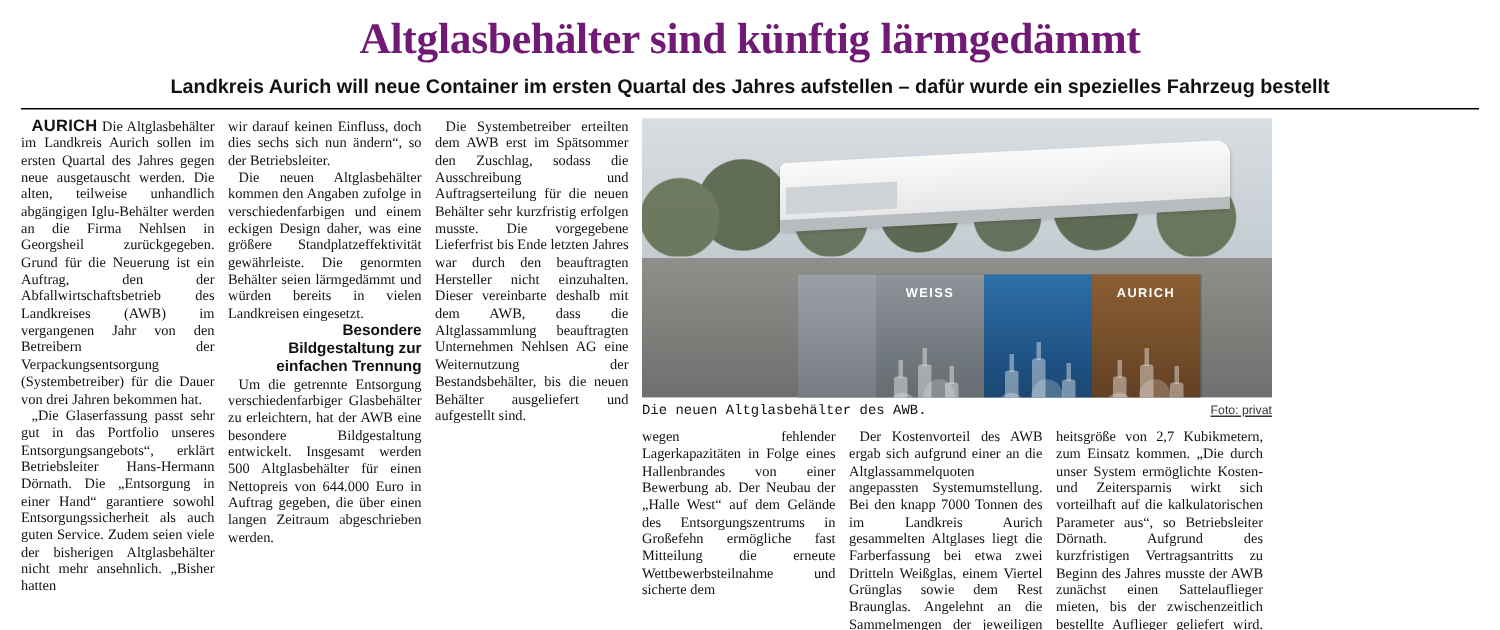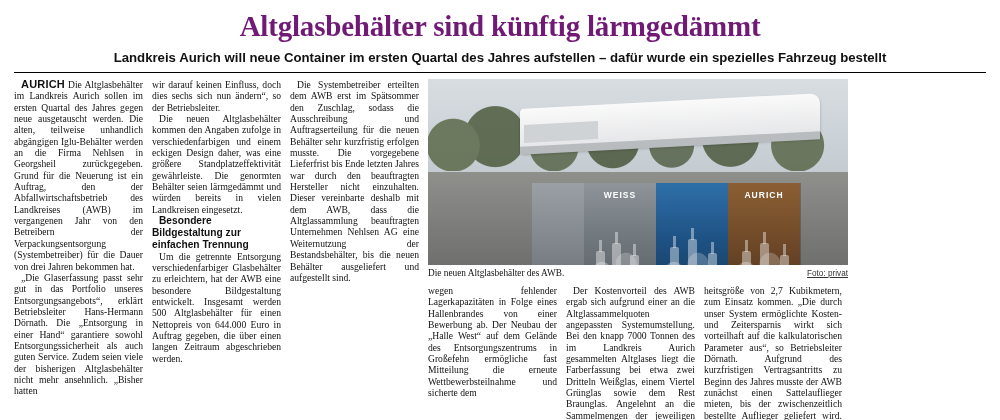--- a/index.html
+++ b/index.html
@@ -72,21 +72,21 @@
     font-size: 11px;
     letter-spacing: 0.2px;
   }
   .subhead-inline {
     font-family: "Liberation Sans", sans-serif;
     font-weight: bold;
     font-size: 10.2px;
     line-height: 11.8px;
     margin: 7px 0 3px 0;
     text-indent: 0;
-    text-align: left;
+    text-align: right;
   }
   .photo-block {
     width: 420px;
     margin-right: 9px;
   }
   .photo {
     width: 420px;
     height: 186px;
     position: relative;
     overflow: hidden;
@@ -187,21 +187,21 @@
     transform: skewY(-3deg);
   }
   .photo-caption-row {
     display: flex;
     justify-content: space-between;
     align-items: baseline;
     width: 420px;
     margin-top: 3px;
   }
   .photo-caption {
-    font-family: Liberation Serif, serif;
+    font-family: Liberation Mono, monospace;
     font-size: 9.3px;
     color: #111;
   }
   .photo-credit {
     font-family: "Liberation Sans", sans-serif;
     font-size: 8.2px;
     color: #333;
     text-decoration: underline;
   }
   .photo-under {

